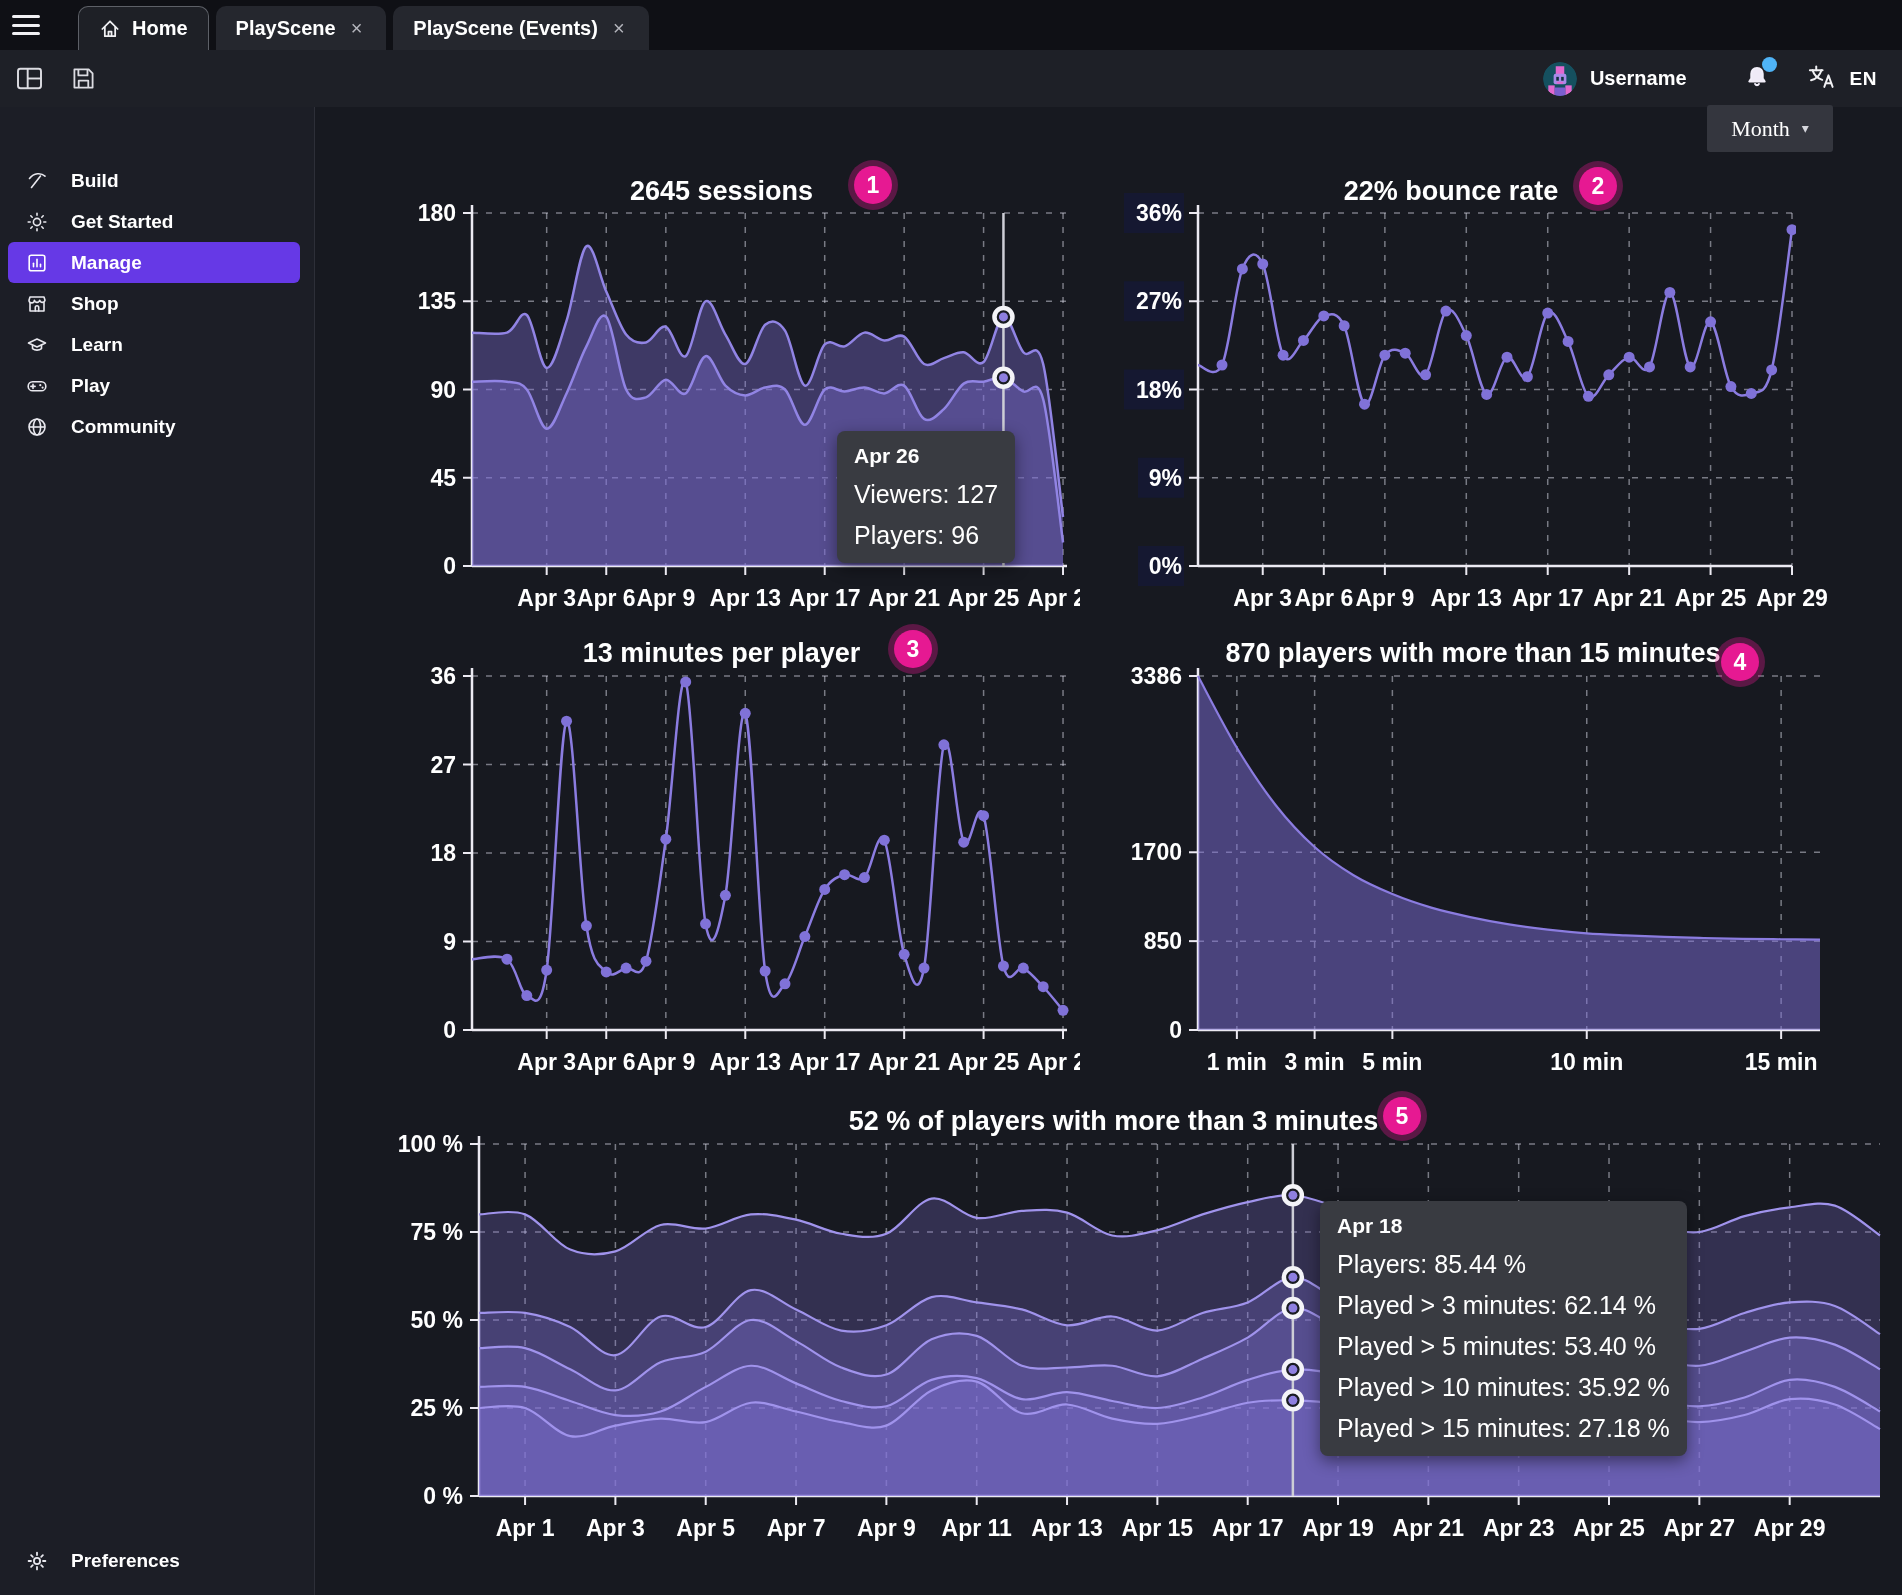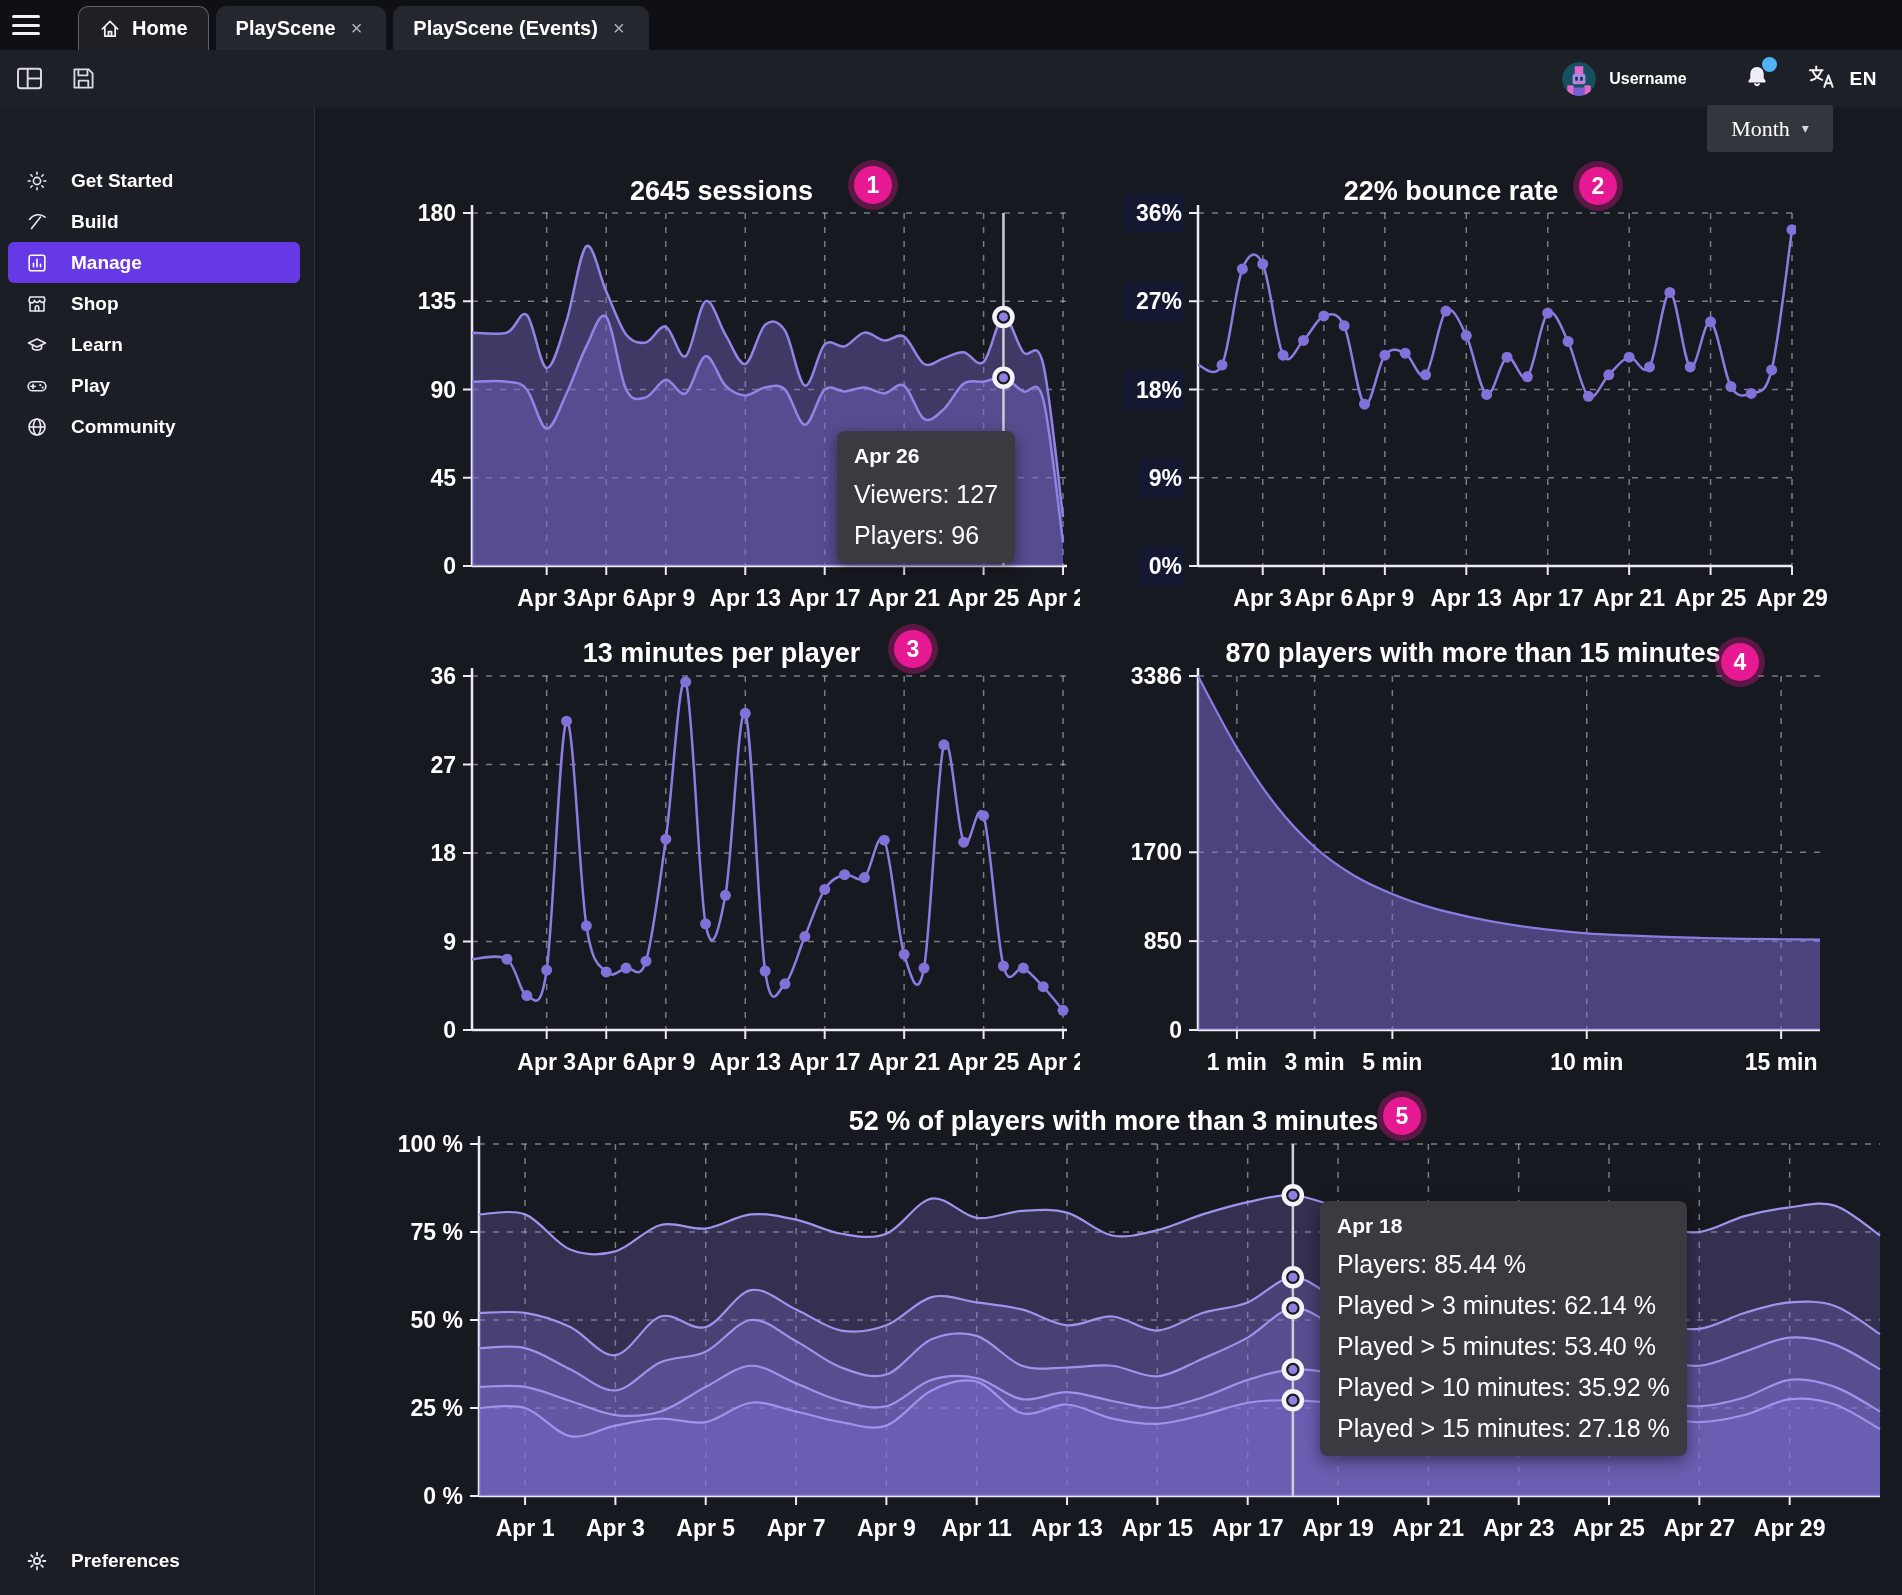--- a/index.html
+++ b/index.html
@@ -16,21 +16,21 @@
   .tab { display:flex; align-items:center; gap:11px; padding:0 20px; background:#25272e; border-radius:10px 10px 0 0; font-size:20px; font-weight:600; color:#fff; cursor:pointer; }
   .tab.active { background:#1e2026; border:1px solid #5d6067; border-bottom:none; }
   .tab .close { background:none; border:none; color:#b4b5bc; font-size:20px; line-height:1; cursor:pointer; padding:2px 4px; }
   .tab svg { display:block; }
   
   .toolbar { position:absolute; left:0; top:50px; width:1902px; height:57px; background:#1e2027; }
   .tool-left { position:absolute; left:12px; top:0; height:57px; display:flex; align-items:center; gap:20px; }
   .icon-btn { background:none; border:none; cursor:pointer; display:flex; align-items:center; justify-content:center; padding:4px; }
   .tool-right { position:absolute; right:25px; top:0; height:57px; display:flex; align-items:center; }
   .avatar { width:34px; height:34px; border-radius:50%; overflow:hidden; cursor:pointer; }
-  .username { margin-left:13px; font-size:16px; font-weight:600; cursor:pointer; }
+  .username { margin-left:13px; font-size:20px; font-weight:600; cursor:pointer; }
   .bell-wrap { position:relative; margin-left:56px; cursor:pointer; }
   .bell-dot { position:absolute; right:-6px; top:-6px; width:15px; height:15px; border-radius:50%; background:#4fb3f6; }
   .translate { margin-left:36px; cursor:pointer; }
   .lang { margin-left:13px; font-size:19px; font-weight:700; letter-spacing:.5px; cursor:pointer; }
   
   .sidebar { position:absolute; left:0; top:107px; width:315px; height:1488px; background:#1c1e26; border-right:1px solid #2d2f38; }
   .nav { position:absolute; top:53px; left:0; right:0; }
   .nav-item { display:flex; align-items:center; gap:22px; height:41px; padding-left:25px; font-size:19px; font-weight:600; color:#fff; cursor:pointer; }
   .nav-item .ic { width:24px; display:flex; justify-content:center; }
   .nav-item.active { background:#6639e6; border-radius:6px; margin:0 14px 0 8px; padding-left:17px; }
@@ -153,34 +153,34 @@
     </span>
     <span class="lang">EN</span>
   </div>
 </div>
 
 <aside class="sidebar">
   <nav class="nav">
     <div class="nav-item">
       <span class="ic">
         <svg width="22" height="22" viewBox="0 0 22 22" fill="none" stroke="#e8e8ee" stroke-width="1.6" stroke-linecap="round">
+          <path d="M5.5 17.5 L14.5 6"></path>
+            <path d="M3.5 8.5 C8 2.8 15 2.5 19 6.2"></path>
+        </svg>
+      </span>
+      <span>Build</span>
+    </div>
+    <div class="nav-item">
+      <span class="ic">
+        <svg width="22" height="22" viewBox="0 0 22 22" fill="none" stroke="#e8e8ee" stroke-width="1.6" stroke-linecap="round">
           <circle cx="11" cy="11" r="3.6"></circle>
           <path d="M11 2.2 V4.2 M11 17.8 V19.8 M2.2 11 H4.2 M17.8 11 H19.8 M4.8 4.8 L6.2 6.2 M15.8 15.8 L17.2 17.2 M17.2 4.8 L15.8 6.2 M6.2 15.8 L4.8 17.2"></path>
         </svg>
       </span>
       <span>Get Started</span>
-    </div>
-    <div class="nav-item">
-      <span class="ic">
-        <svg width="22" height="22" viewBox="0 0 22 22" fill="none" stroke="#e8e8ee" stroke-width="1.6" stroke-linecap="round">
-          <path d="M5.5 17.5 L14.5 6"></path>
-            <path d="M3.5 8.5 C8 2.8 15 2.5 19 6.2"></path>
-        </svg>
-      </span>
-      <span>Build</span>
     </div>
     <div class="nav-item active">
       <span class="ic">
         <svg width="22" height="22" viewBox="0 0 22 22" fill="none" stroke="#ffffff" stroke-width="1.6" stroke-linecap="round" stroke-linejoin="round">
           <rect x="3.2" y="3.2" width="15.6" height="15.6" rx="2"></rect>
           <path d="M7.5 14.8 V11.2"></path>
             <path d="M11 14.8 V7.4"></path>
             <path d="M14.5 14.8 V12.4"></path>
         </svg>
       </span>

